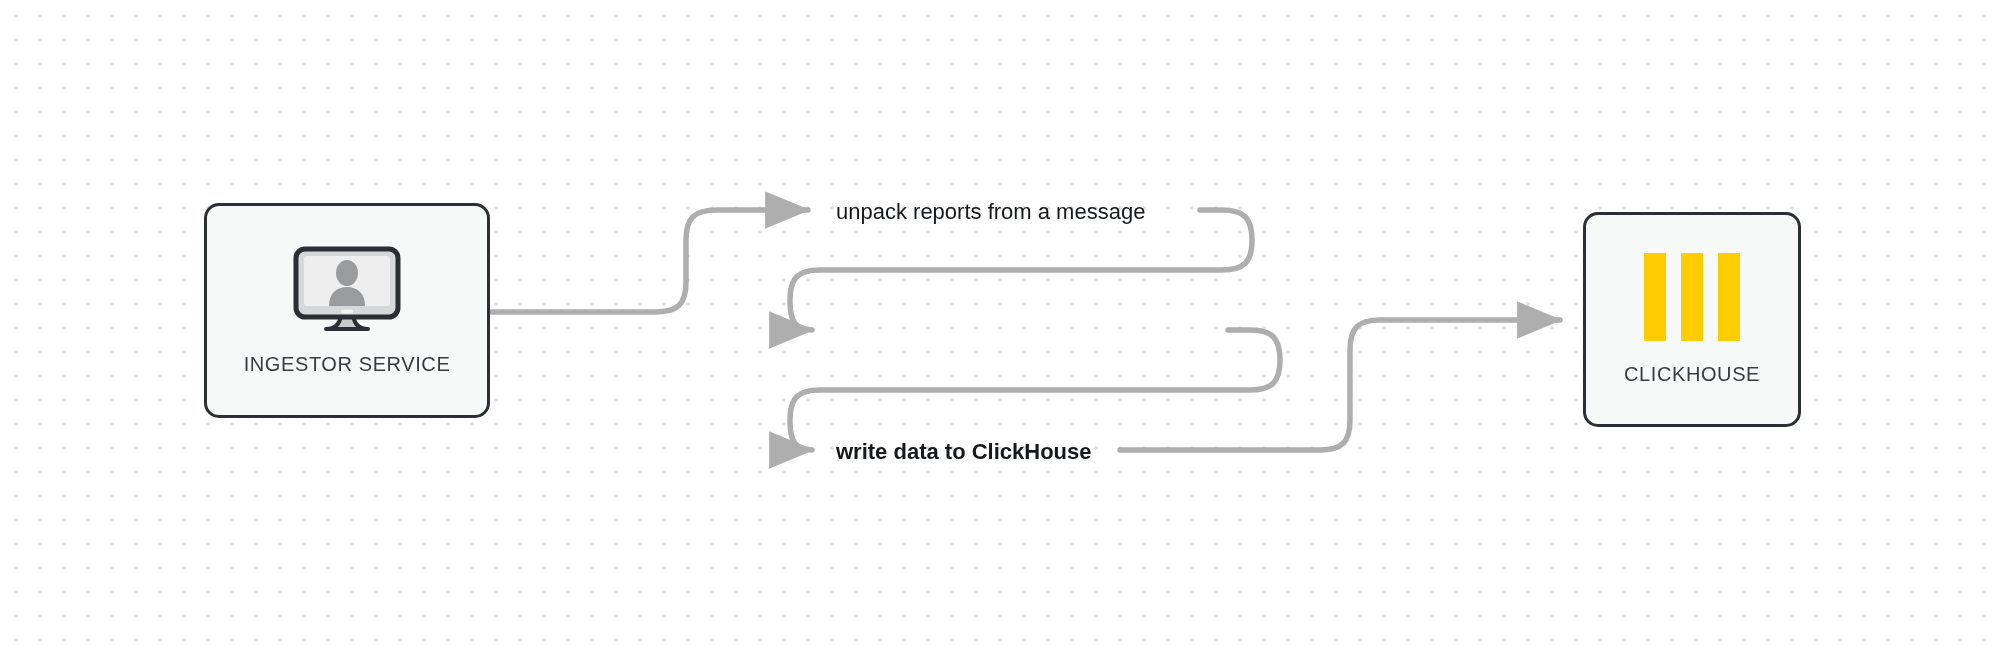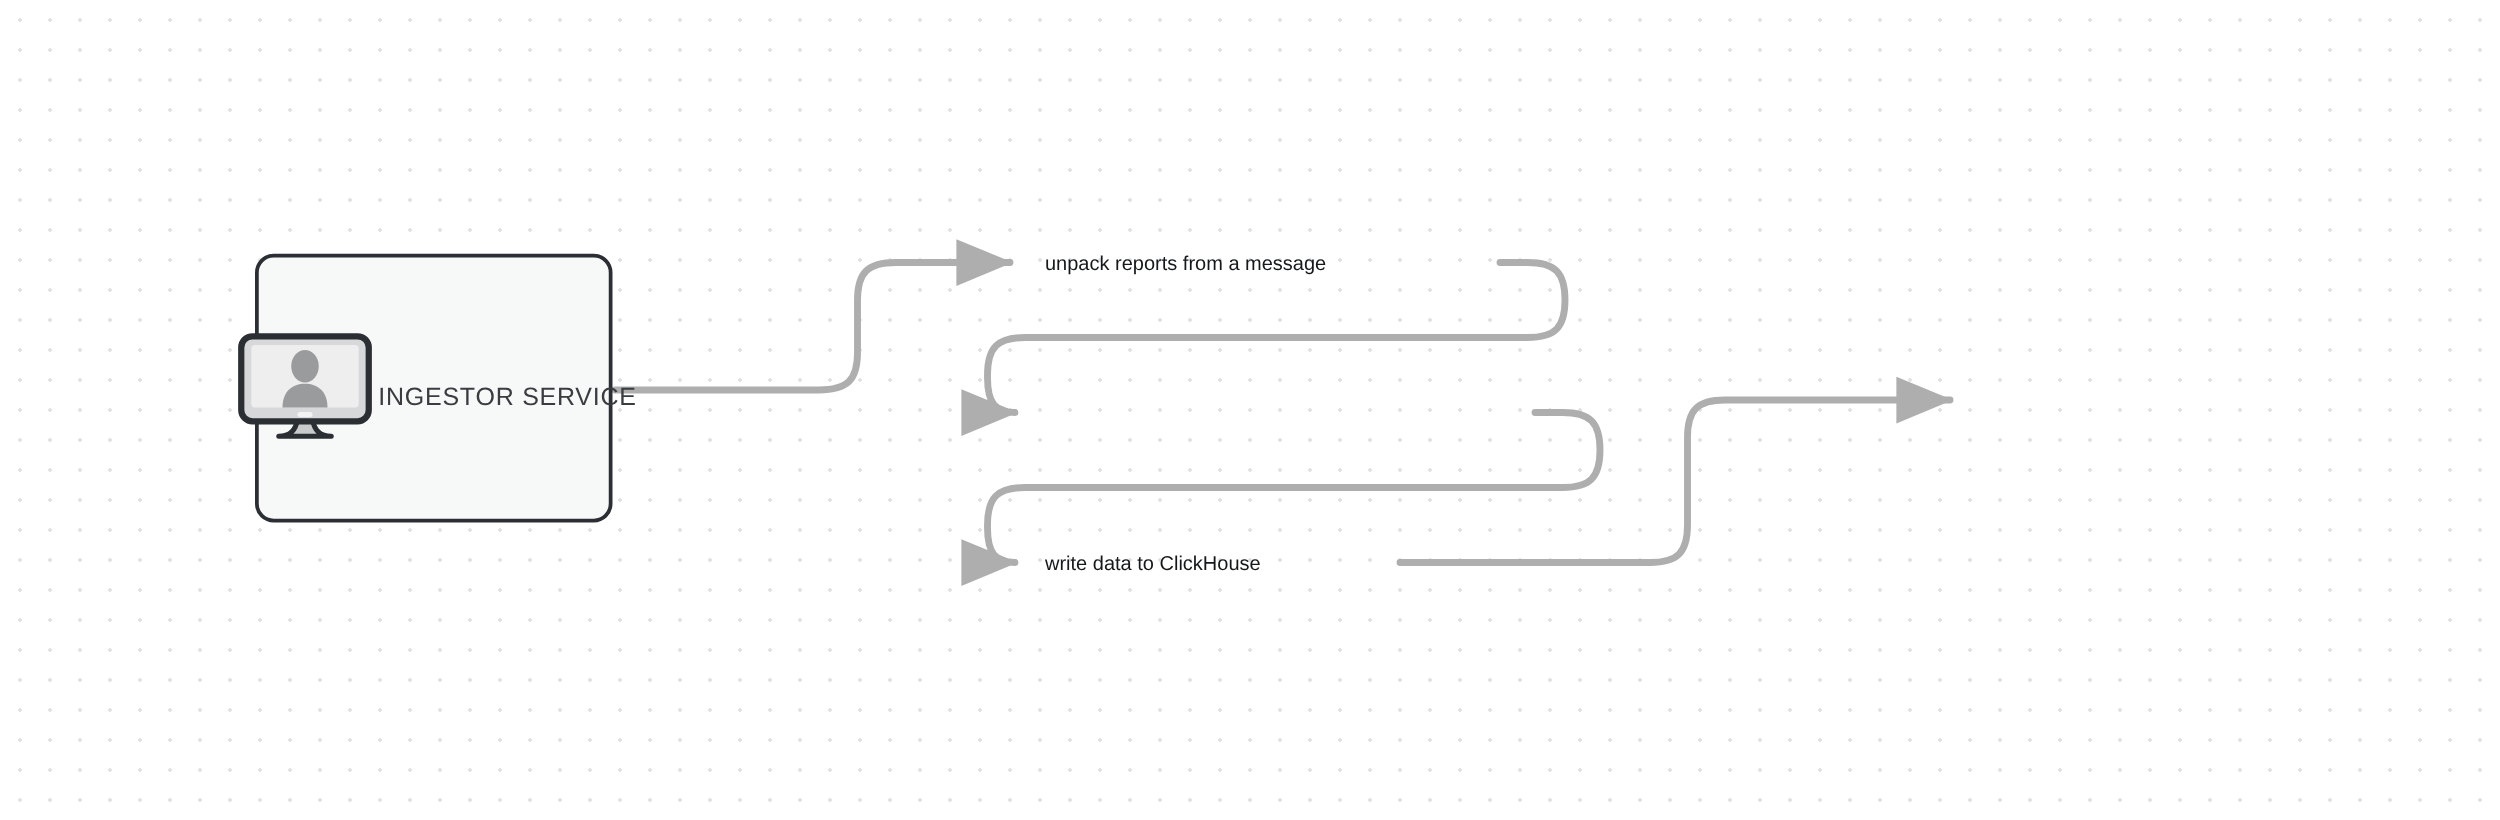--- a/index.html
+++ b/index.html
@@ -29,21 +29,21 @@
   }
 
   
   .node {
     position: absolute;
     box-sizing: border-box;
     background: #f7f8f8;
     border: 3px solid #2b2f33;
     border-radius: 15px;
     display: flex;
-    flex-direction: row;
+    flex-direction: column;
     align-items: center;
     justify-content: center;
   }
   .node-label {
     font-size: 20px;
     letter-spacing: 0.6px;
     color: #3a3d40;
     text-align: center;
     white-space: nowrap;
   }
@@ -80,29 +80,29 @@
   }
   .ch-bar {
     width: 22px;
     height: 88px;
     background: #ffcc00;
   }
 
   
   .edge-label {
     position: absolute;
-    font-size: 16px;
+    font-size: 22px;
     color: #16181a;
     white-space: nowrap;
     line-height: 1;
     transform: translateY(-50%);
   }
   #edge-label-1 { left: 836px; top: 212px; }
   #edge-label-2 { left: 836px; top: 332px; }
-  #edge-label-3 { left: 836px; top: 452px; }
+  #edge-label-3 { left: 836px; top: 452px; font-weight: bold; }
 </style>
 </head>
 <body>
 
 <div id="canvas">
 
   <svg id="edge-layer" viewBox="0 0 2000 656">
     <defs>
       <marker id="arrowhead" markerWidth="10" markerHeight="10" refX="8.4" refY="4" orient="auto" markerUnits="strokeWidth">
         <path d="M 0.6 0.6 L 8.8 4 L 0.6 7.4 Z" fill="#aeaeae"></path>
@@ -142,17 +142,25 @@
         <rect x="53" y="64.5" width="12" height="4" rx="2" fill="#f3f3f4"></rect>
 
         <ellipse cx="59" cy="28" rx="11" ry="13" fill="#9a9b9d"></ellipse>
 
         <path d="M 41 61 C 41 48 49 42 59 42 C 69 42 77 48 77 61 Z" fill="#9a9b9d"></path>
       </svg>
     </div>
     <div class="node-label">INGESTOR SERVICE</div>
   </div>
 
+  <div id="node-clickhouse" class="node">
+    <div class="ch-logo">
+      <div class="ch-bar"></div>
+      <div class="ch-bar"></div>
+      <div class="ch-bar"></div>
+    </div>
+    <div class="node-label">CLICKHOUSE</div>
+  </div>
 
   <div id="edge-label-1" class="edge-label">unpack reports from a message</div>
   <div id="edge-label-3" class="edge-label">write data to ClickHouse</div>
 
 </div>
 
 </body></html>

